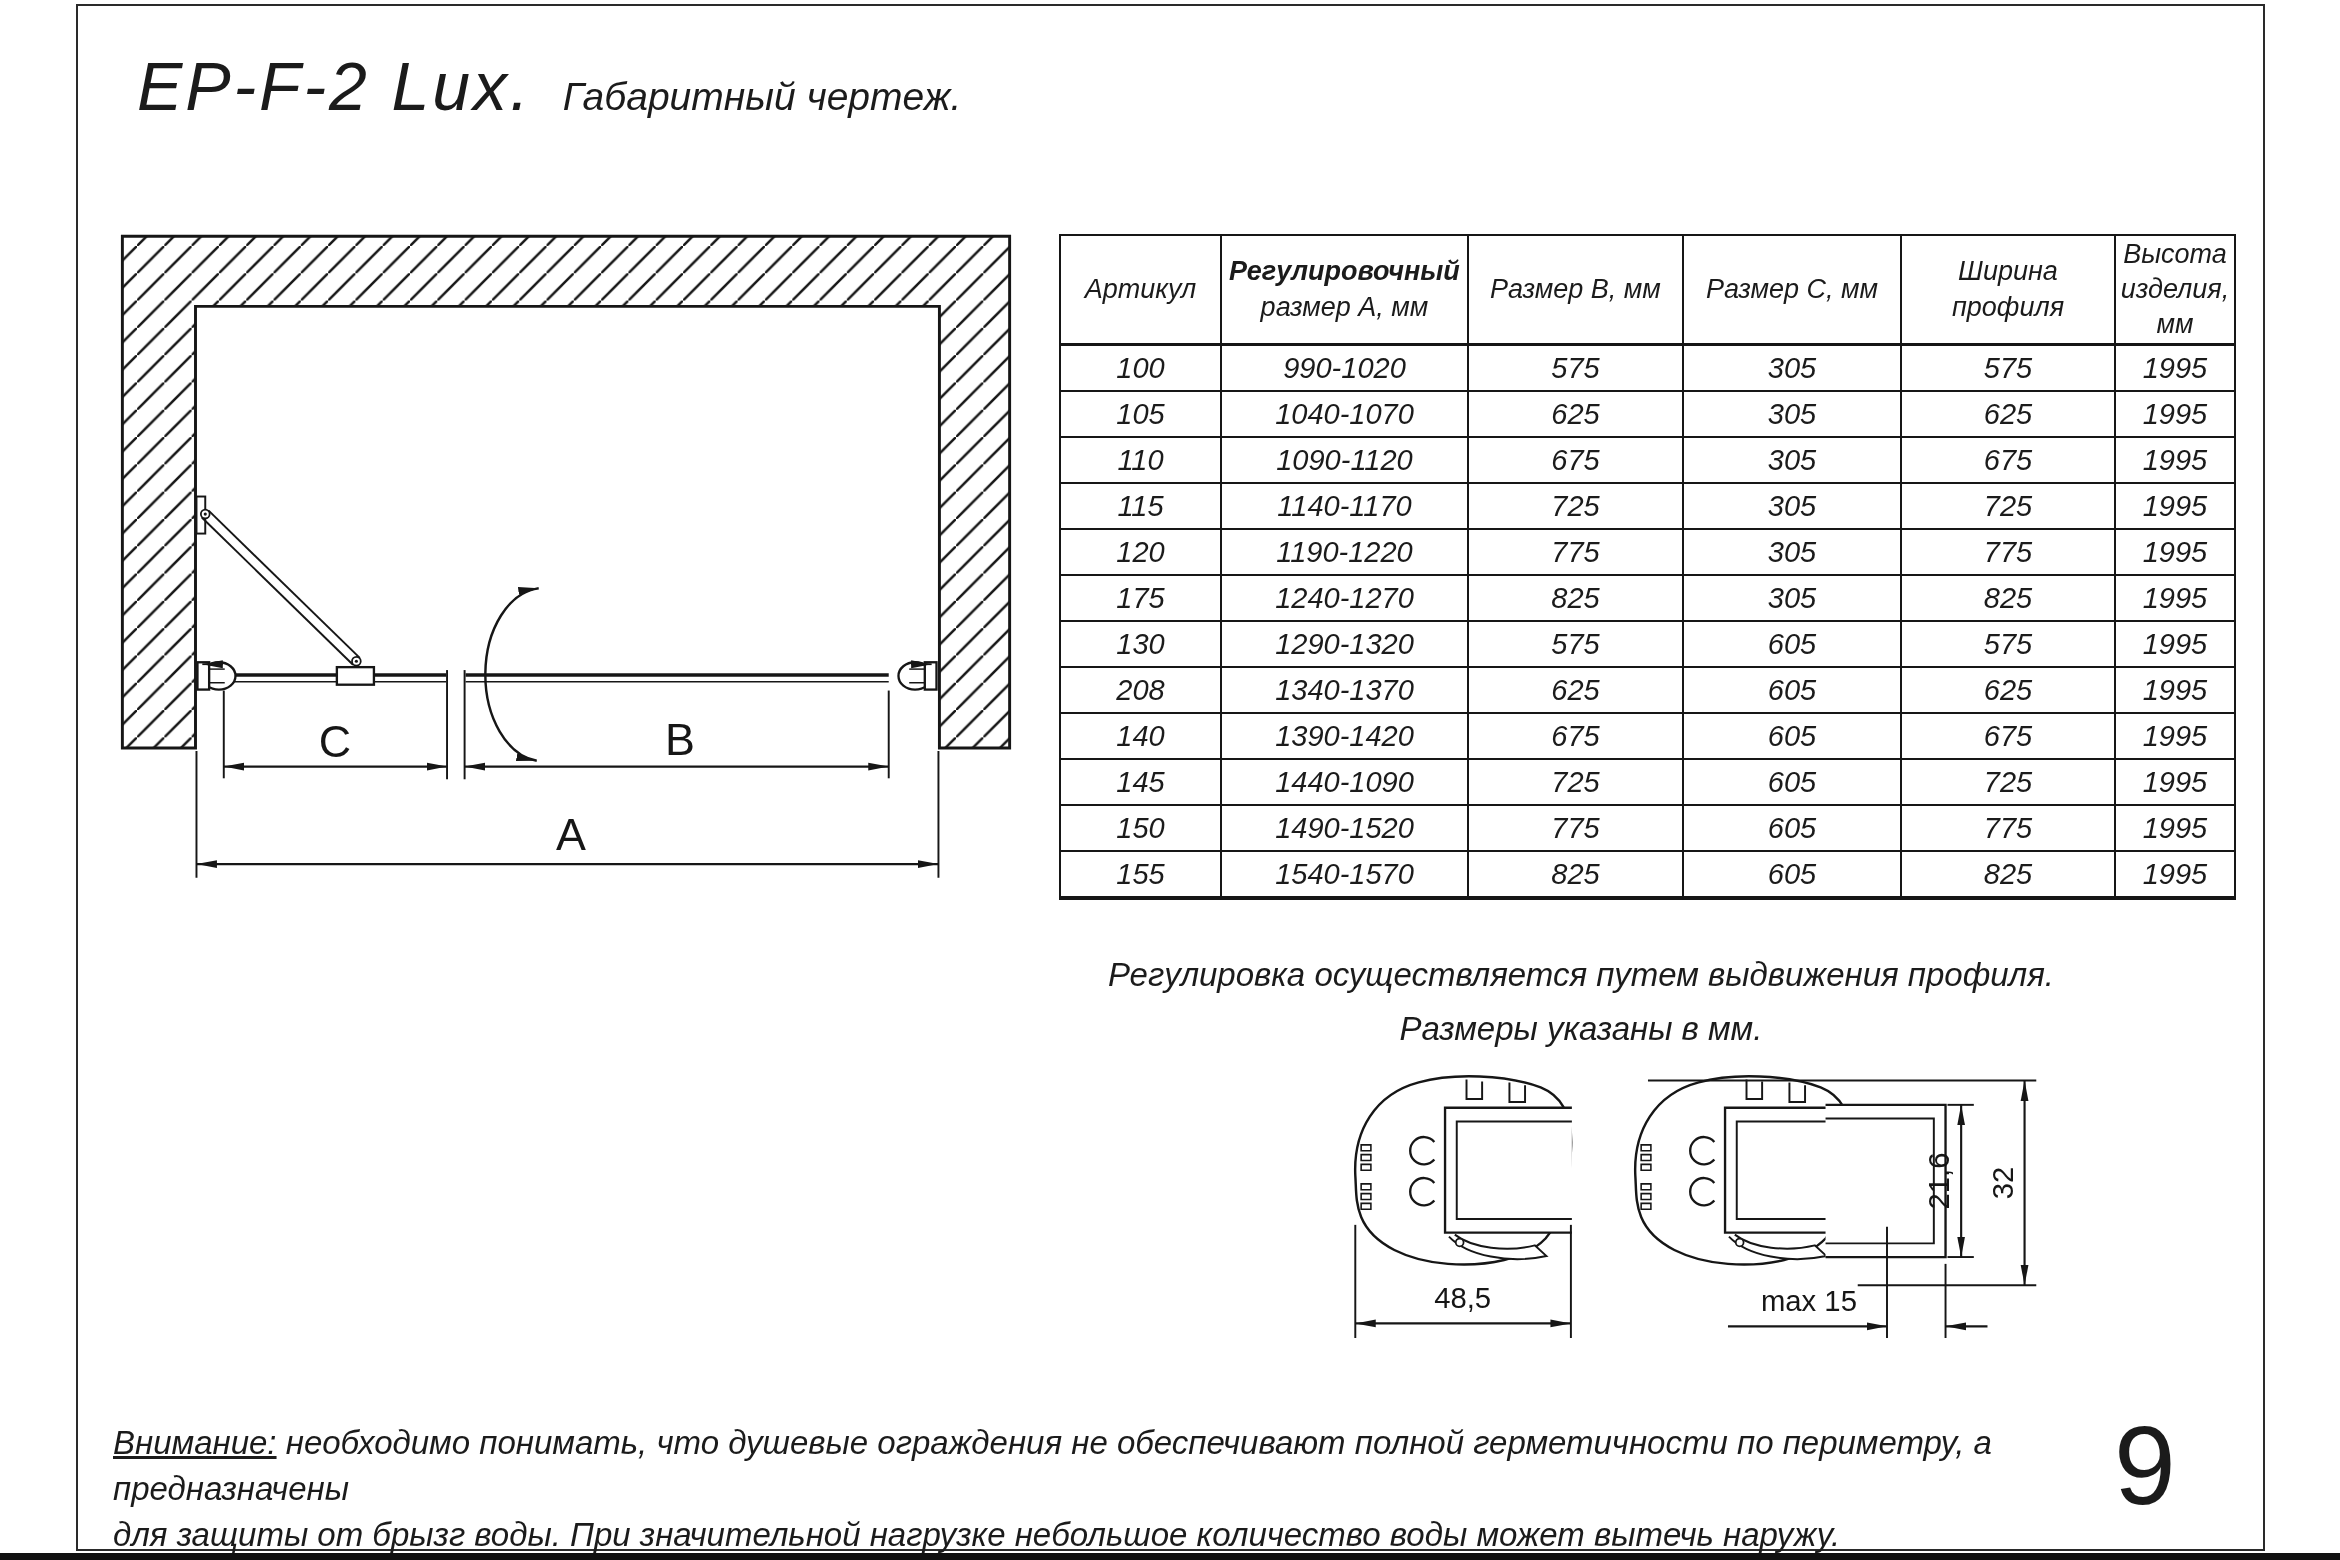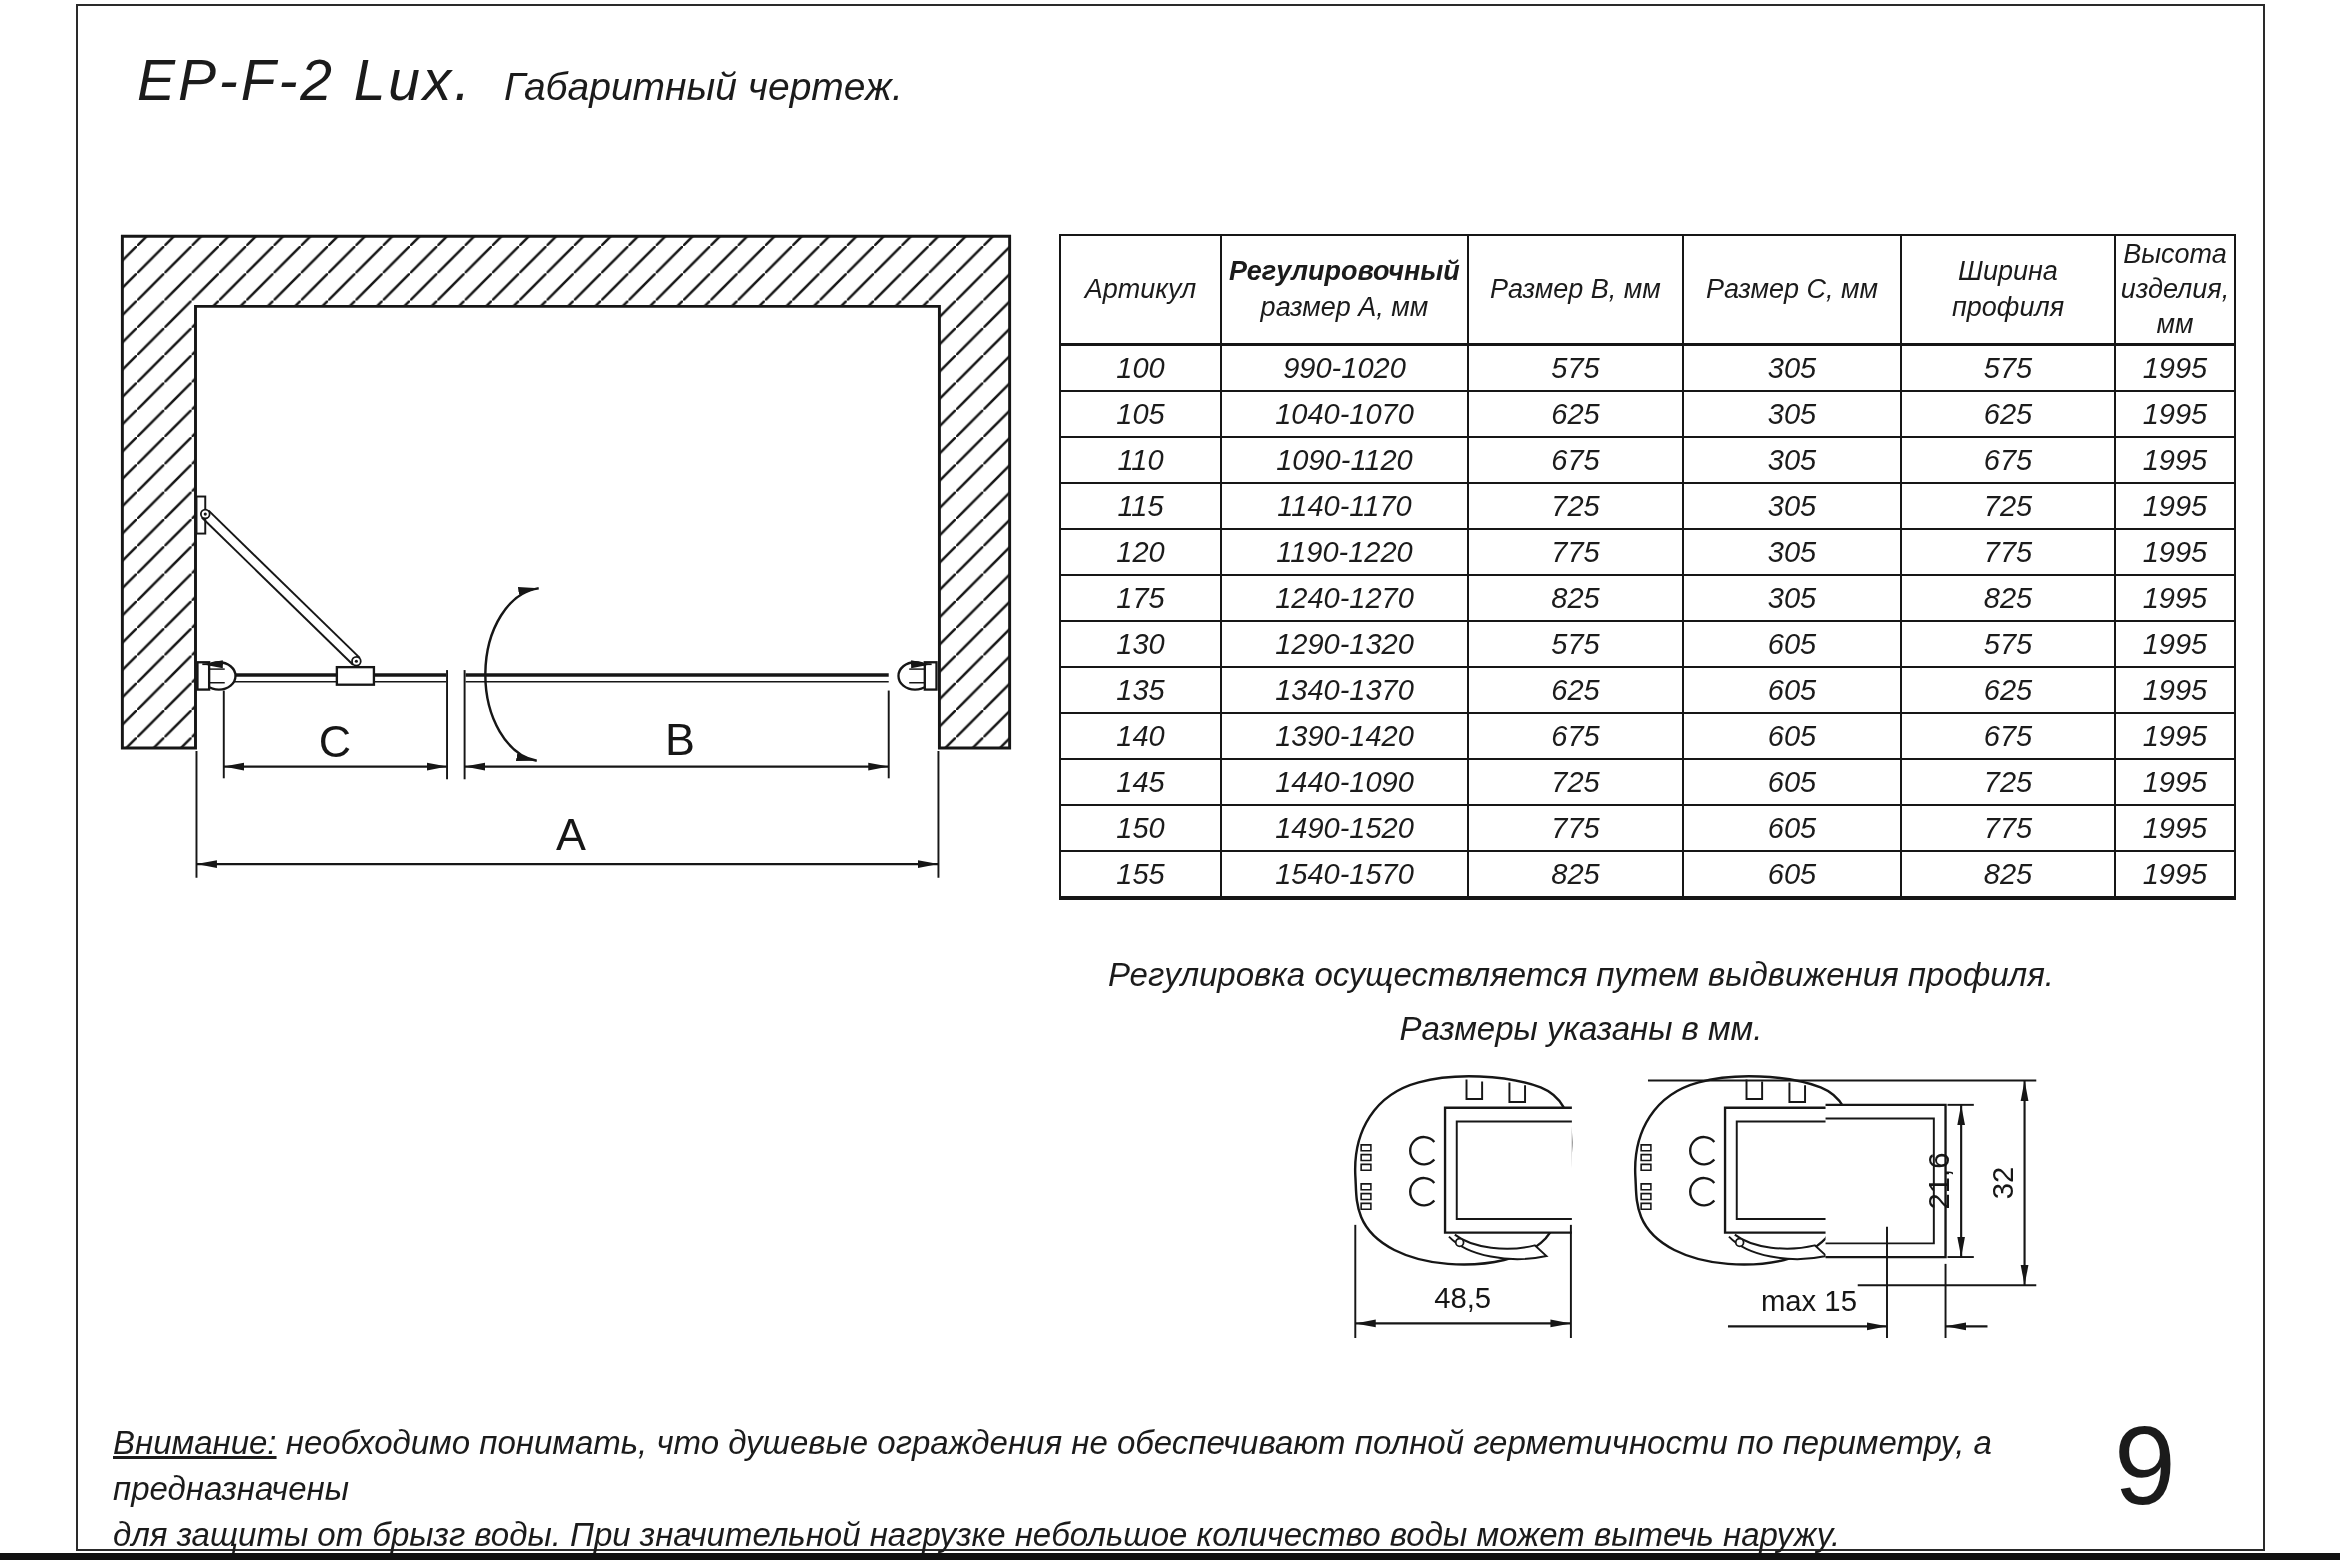--- a/index.html
+++ b/index.html
@@ -4,21 +4,21 @@
 <style>
   html,body{margin:0;padding:0;}
   body{
     width:2341px;height:1560px;position:relative;background:#ffffff;
     color:#1b1b1b;font-family:"Liberation Sans",sans-serif;overflow:hidden;
   }
   .abs{position:absolute;}
   #page-frame{left:76px;top:3.9px;width:2185px;height:1543px;border:2px solid #2a2a2a;}
   #bottom-edge{left:0;top:1553px;width:2341px;height:7.8px;background:#111;}
   #title{left:137px;top:47px;white-space:nowrap;}
-  #title .main{font-size:57px;font-style:italic;font-weight:500;letter-spacing:2.9px;}
+  #title .main{font-size:68px;font-style:italic;font-weight:500;letter-spacing:2.9px;}
   #title .sub{font-size:39px;font-style:italic;margin-left:31px;}
   
   #spec-table{position:absolute;left:1059px;top:234px;width:1174px;border-collapse:collapse;table-layout:fixed;border:2.9px solid #161616;}
   #spec-table th,#spec-table td{border:2.9px solid #161616;text-align:center;vertical-align:middle;font-style:italic;font-weight:400;padding:0;overflow:hidden;}
   #spec-table thead th{height:107px;font-size:27px;line-height:1.3;white-space:pre-line;border-bottom-width:3.9px;}
   #spec-table tbody td{height:44px;font-size:29px;}
   #spec-table{border-bottom-width:4.9px;}
   .hdr-bold{font-weight:700;display:block;}
   
   #adjustment-note{right:287px;top:948px;text-align:center;font-style:italic;font-size:33px;line-height:1.65;white-space:nowrap;}
@@ -190,21 +190,21 @@
       </tr>
       <tr>
         <td>130</td>
         <td>1290-1320</td>
         <td>575</td>
         <td>605</td>
         <td>575</td>
         <td>1995</td>
       </tr>
       <tr>
-        <td>135</td>
+        <td>208</td>
         <td>1340-1370</td>
         <td>625</td>
         <td>605</td>
         <td>625</td>
         <td>1995</td>
       </tr>
       <tr>
         <td>140</td>
         <td>1390-1420</td>
         <td>675</td>

